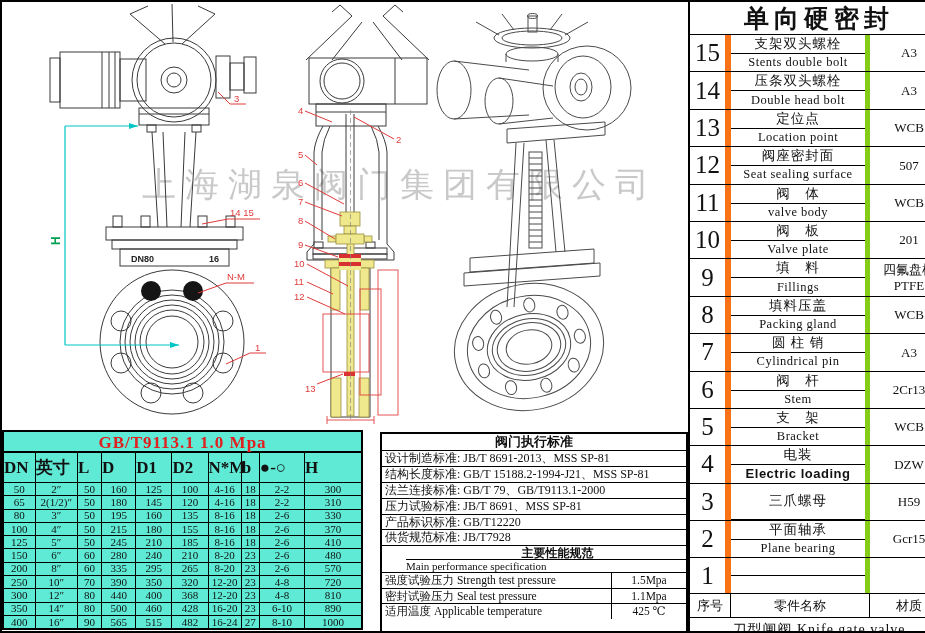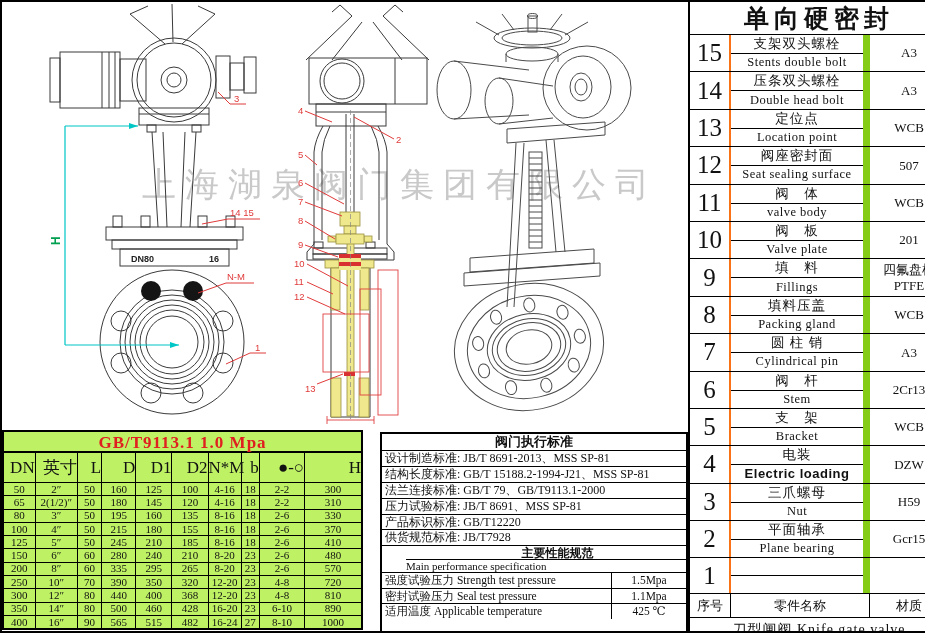--- a/index.html
+++ b/index.html
@@ -12,28 +12,28 @@
   }
   
   .watermark{
     position:absolute; left:140px; top:160px; z-index:1;
     font-size:34px; letter-spacing:9px; color:#c9c9c9; white-space:nowrap;
     font-family:"Liberation Serif",serif;
   }
   #drawing{position:absolute; left:0; top:0; z-index:2;}
 
   
-  #dim-table{position:absolute; left:0; top:428px; width:361px; z-index:3; background:#bef264;}
+  #dim-table{position:absolute; left:0; top:428px; width:361px; z-index:3; background:#5eead4;}
   #dim-table .dim-title{
     height:21px; line-height:21px; text-align:center; color:#e02020;
     font-size:17px; font-weight:bold; letter-spacing:1px;
     border:2px solid #000; border-bottom:none; box-sizing:border-box;
   }
   #dim-table table{border-collapse:collapse; table-layout:fixed; width:361px; border:2px solid #000;}
-  #dim-table th{border:1px solid #000; height:29px; font-size:17px; font-weight:normal; padding:0; text-align:right;}
+  #dim-table th{border:1px solid #000; height:29px; font-size:17px; font-weight:bold; padding:0; text-align:left;}
   #dim-table td{border:1px solid #000; height:12.3px; font-size:11px; padding:0; text-align:center; line-height:1;}
 
   
   #std-table{
     position:absolute; left:378px; top:430px; width:308px; height:203px; z-index:3;
     background:#fff; border:2px solid #000; box-sizing:border-box; font-size:12px;
   }
   .std-title{height:16px; line-height:16px; text-align:center; font-weight:bold; font-size:13px; box-sizing:border-box;}
   .std-row{height:15.9px; line-height:15px; border-top:1px solid #000; padding-left:3px; box-sizing:border-box; white-space:nowrap; overflow:hidden;}
   .perf-title-cn{height:14px; line-height:14px; border-top:1px solid #000; text-align:center; font-weight:bold; font-size:12px; box-sizing:border-box;padding-left:47px;}
@@ -46,22 +46,22 @@
   #parts-table{
     position:absolute; left:686px; top:0; width:260px; height:640px; z-index:3;
     background:#fff; border-left:2px solid #000; box-sizing:border-box;
   }
   .parts-title{
     height:33px; line-height:33px; text-align:center; font-size:25px; font-weight:bold;
     letter-spacing:5px; border-bottom:1px solid #000; box-sizing:border-box;
   }
   .part-row{display:grid; grid-template-columns:41px 139px 1fr; height:37.4px; border-bottom:1px solid #000; box-sizing:border-box;}
   .part-row-1{height:36px;}
-  .part-no{display:flex; align-items:center; justify-content:center; font-size:25px; border-right:2px solid #f97316;}
-  .part-name{display:flex; flex-direction:column; border-right:7px solid #84cc16;}
+  .part-no{display:flex; align-items:center; justify-content:center; font-size:25px; border-right:6px solid #f97316;}
+  .part-name{display:flex; flex-direction:column; border-right:5px solid #84cc16;}
   .part-cn{flex:1; display:flex; align-items:center; justify-content:center; font-size:13.5px; border-bottom:1px solid #000; letter-spacing:1px;}
   .part-en{flex:1; display:flex; align-items:center; justify-content:center; font-size:12.5px; letter-spacing:.5px;}
   .bold-en{font-family:"Liberation Sans",sans-serif; font-weight:bold; font-size:13px;}
   .part-mat{display:flex; flex-direction:column; align-items:center; justify-content:center; font-size:13px; line-height:1.2;}
   .parts-header{display:grid; grid-template-columns:41px 139px 1fr; height:24px; border-bottom:1px solid #000; box-sizing:border-box;}
   .parts-header div{display:flex; align-items:center; justify-content:center; font-size:13px;}
   .parts-header .ph-no,.parts-header .ph-name{border-right:1px solid #000;}
   .parts-footer{height:23px; display:flex; align-items:center; justify-content:center; font-size:14px; letter-spacing:1px;}
 </style>
 </head>
@@ -555,21 +555,20 @@
           <div class="part-name">
             <div class="part-cn">电装</div>
             <div class="part-en bold-en">Electric loading</div>
           </div>
           <div class="part-mat">DZW</div>
         </div>
         <div class="part-row">
           <div class="part-no">3</div>
           <div class="part-name">
             <div class="part-cn">三爪螺母</div>
-            <div class="part-en">Nut</div>
           </div>
           <div class="part-mat">H59</div>
         </div>
         <div class="part-row">
           <div class="part-no">2</div>
           <div class="part-name">
             <div class="part-cn">平面轴承</div>
             <div class="part-en">Plane bearing</div>
           </div>
           <div class="part-mat">Gcr15</div>

